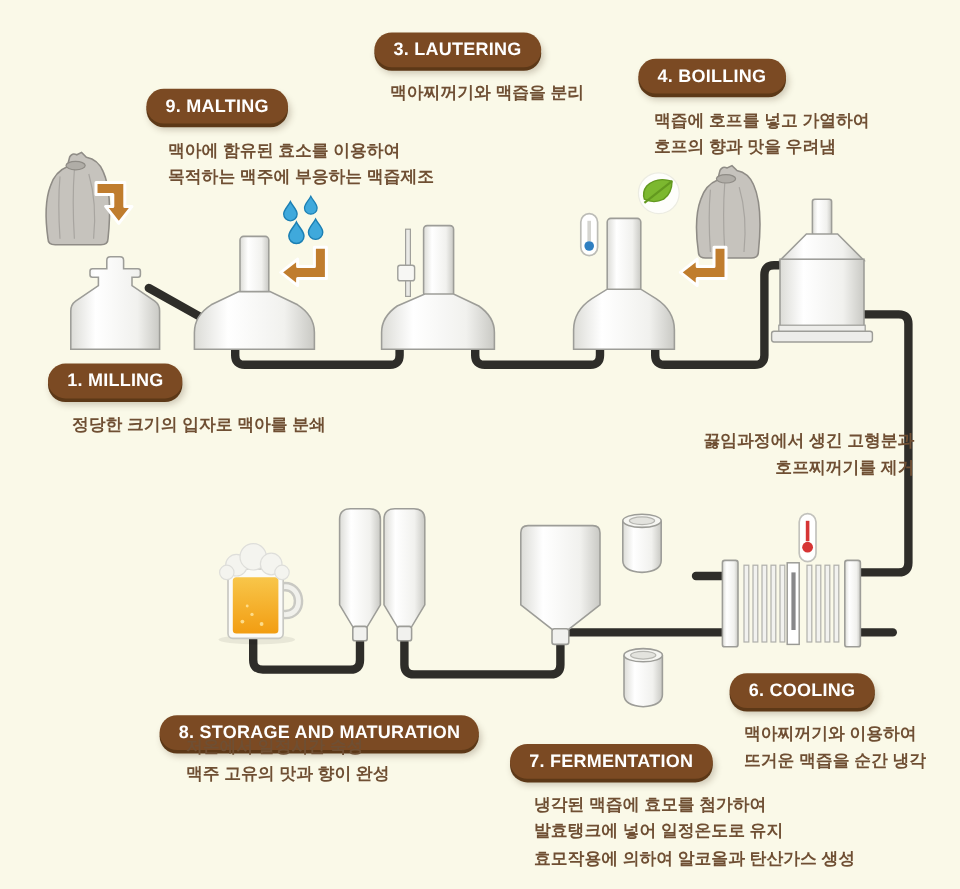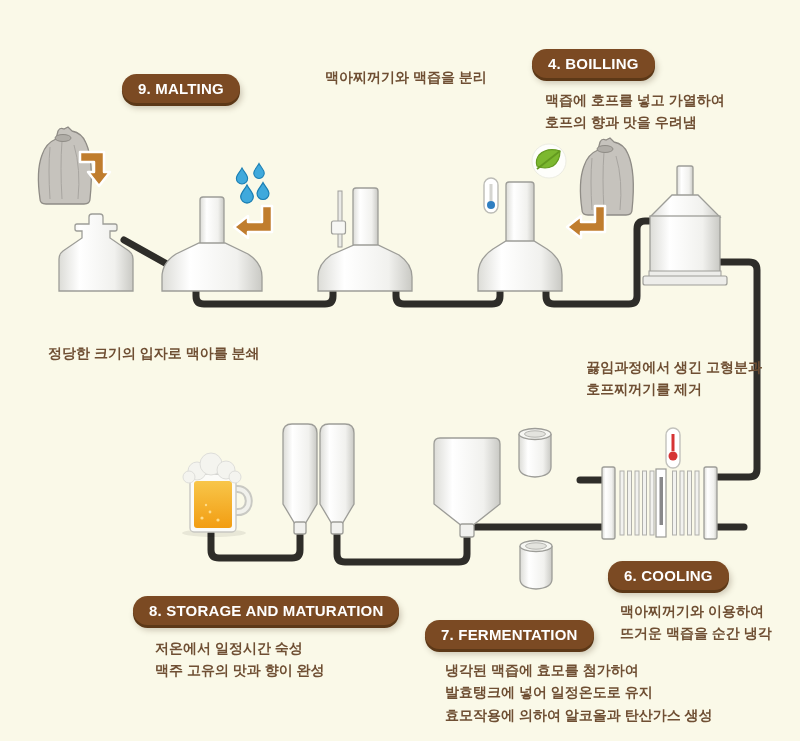--- a/index.html
+++ b/index.html
@@ -9,21 +9,21 @@
   }
   .badge{
     position:absolute;background:#7b4a23;color:#ffffff;font-weight:700;font-size:15px;
     padding:6px 16px;border-radius:16px;white-space:nowrap;letter-spacing:.2px;
     box-shadow:0 3px 0 #5c3817, 2px 5px 6px rgba(60,35,10,.25);
   }
   .desc{
     position:absolute;color:#6f4f33;font-weight:700;font-size:14px;line-height:1.6;
     white-space:pre-line;
   }
-  .desc.right{}
+  .desc.right{text-align:right;}
   svg{position:absolute;left:0;top:0;}
 </style>
 </head>
 <body>
 
 <div class="canvas">
 
   <svg width="800" height="741" viewBox="0 0 800 741">
     <defs>
       <linearGradient id="vg" x1="0" y1="0" x2="1" y2="0">
@@ -189,33 +189,37 @@
       <g fill="#f4f4ef" stroke="#dededa" stroke-width="1">
         <circle cx="197" cy="471" r="9"></circle>
           <circle cx="211" cy="464" r="11"></circle>
         <circle cx="226" cy="470" r="9"></circle>
           <circle cx="235" cy="477" r="6"></circle>
           <circle cx="189" cy="477" r="6"></circle>
       </g>
     </g>
   </svg>
 
+  <div class="badge" style="left:40px;top:303px">1. MILLING</div>
   <div class="badge" style="left:122px;top:74px">9. MALTING</div>
+  <div class="badge" style="left:312px;top:27px">3. LAUTERING</div>
   <div class="badge" style="left:532px;top:49px">4. BOILLING</div>
   <div class="badge" style="left:608px;top:561px">6. COOLING</div>
   <div class="badge" style="left:425px;top:620px">7. FERMENTATION</div>
   <div class="badge" style="left:133px;top:596px">8. STORAGE AND MATURATION</div>
 
-  <div class="desc" style="left:48px;top:342px">정당한 크기의 입자로 맥아를 분쇄</div>
+  <div class="desc" style="left:60px;top:342px">정당한 크기의 입자로 맥아를 분쇄</div>
+  <div class="desc" style="left:140px;top:114px">맥아에 함유된 효소를 이용하여
+목적하는 맥주에 부응하는 맥즙제조</div>
   <div class="desc" style="left:545px;top:89px">맥즙에 호프를 넣고 가열하여
 호프의 향과 맛을 우려냄</div>
   <div class="desc" style="left:325px;top:66px">맥아찌꺼기와 맥즙을 분리</div>
   <div class="desc right" style="right:38px;top:356px">끓임과정에서 생긴 고형분과
 호프찌꺼기를 제거</div>
   <div class="desc" style="left:620px;top:600px">맥아찌꺼기와 이용하여
 뜨거운 맥즙을 순간 냉각</div>
   <div class="desc" style="left:445px;top:659px">냉각된 맥즙에 효모를 첨가하여
 발효탱크에 넣어 일정온도로 유지
 효모작용에 의하여 알코올과 탄산가스 생성</div>
-  <div class="desc" style="left:155px;top:637px">저온에서 일정시간 숙성
+  <div class="desc" style="left:155px;top:611px">저온에서 일정시간 숙성
 맥주 고유의 맛과 향이 완성</div>
 
 </div>
 
 </body></html>

